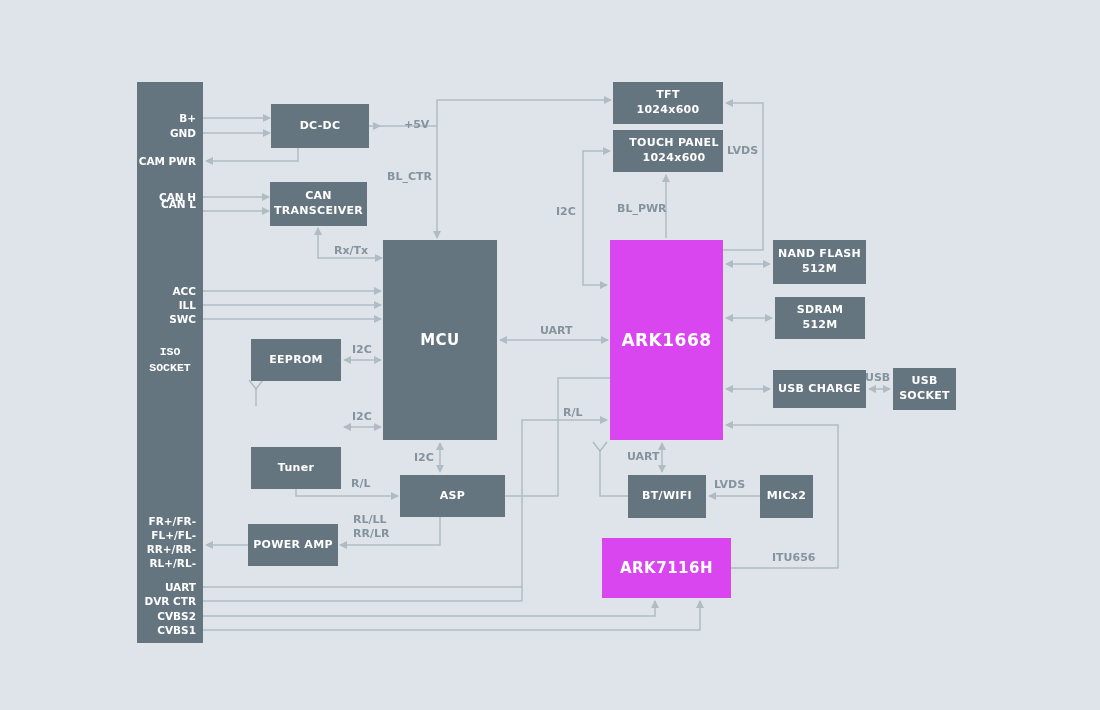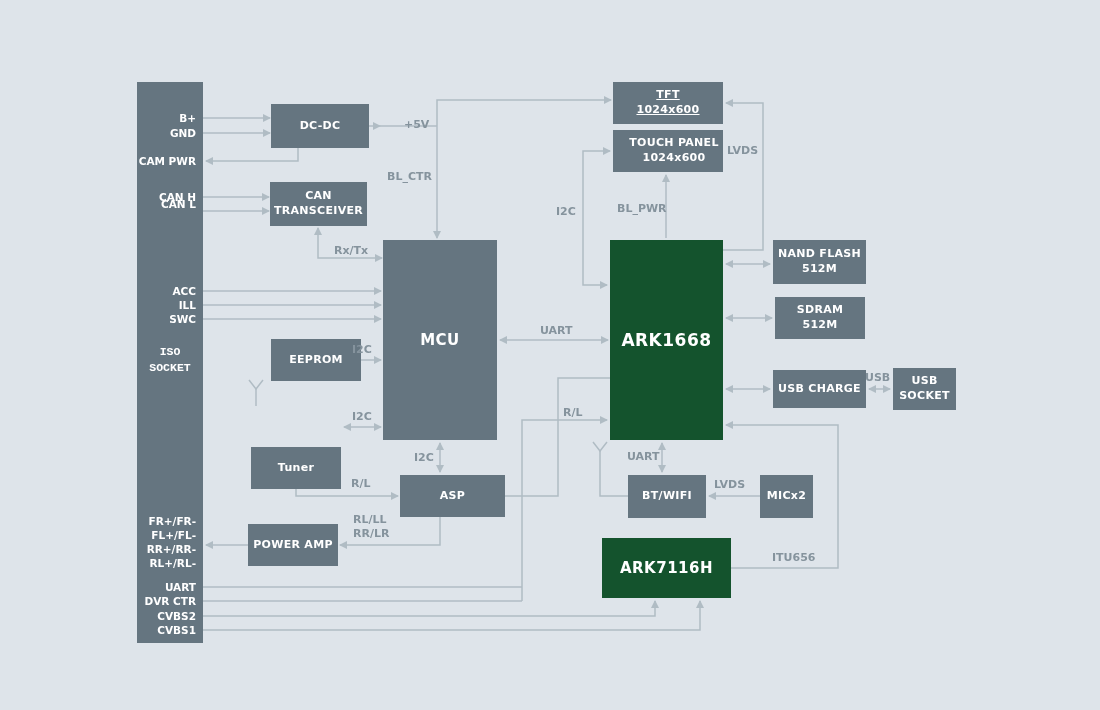--- a/index.html
+++ b/index.html
@@ -18,21 +18,21 @@
     position:absolute;
     background:#657580;
     color:#fff;
     display:flex;flex-direction:column;
     align-items:center;justify-content:center;
     text-align:center;
     font-weight:bold;font-size:11px;
     letter-spacing:.3px;line-height:1.35;
     box-sizing:border-box;
   }
-  .blk.red{background:#14532d;}
+  .blk.red{background:#d946ef;}
   .blk .big{font-size:15px;letter-spacing:.5px;}
   .blk .huge{font-size:17px;letter-spacing:.5px;}
   .wl{
     position:absolute;
     font-size:11px;font-weight:bold;
     color:#85939d;white-space:nowrap;line-height:1.25;
   }
   .pin{
     position:absolute;left:137px;width:59px;
     text-align:right;
@@ -132,37 +132,37 @@
 
   <div class="blk" style="left:270px;top:182px;width:97px;height:44px;">
     <div>CAN</div>
     <div>TRANSCEIVER</div>
   </div>
 
   <div class="blk" style="left:383px;top:240px;width:114px;height:200px;">
     <div class="big">MCU</div>
   </div>
 
-  <div class="blk" style="left:251px;top:339px;width:90px;height:42px;margin-left:20px;">
+  <div class="blk" style="left:251px;top:339px;width:90px;height:42px;">
     <div>EEPROM</div>
   </div>
 
   <div class="blk" style="left:251px;top:406px;width:90px;height:42px;margin-top:41px;">
     <div>Tuner</div>
   </div>
 
   <div class="blk" style="left:400px;top:475px;width:105px;height:42px;">
     <div>ASP</div>
   </div>
 
   <div class="blk" style="left:248px;top:524px;width:90px;height:42px;">
     <div>POWER AMP</div>
   </div>
 
-  <div class="blk" style="left:613px;top:82px;width:110px;height:42px;text-decoration:underline;">
+  <div class="blk" style="left:613px;top:82px;width:110px;height:42px;">
     <div>TFT</div>
     <div>1024x600</div>
   </div>
 
   <div class="blk" style="left:613px;top:130px;width:110px;height:42px;padding-left:12px;">
     <div>TOUCH PANEL</div>
     <div>1024x600</div>
   </div>
 
   <div class="blk red" style="left:610px;top:240px;width:113px;height:200px;">

